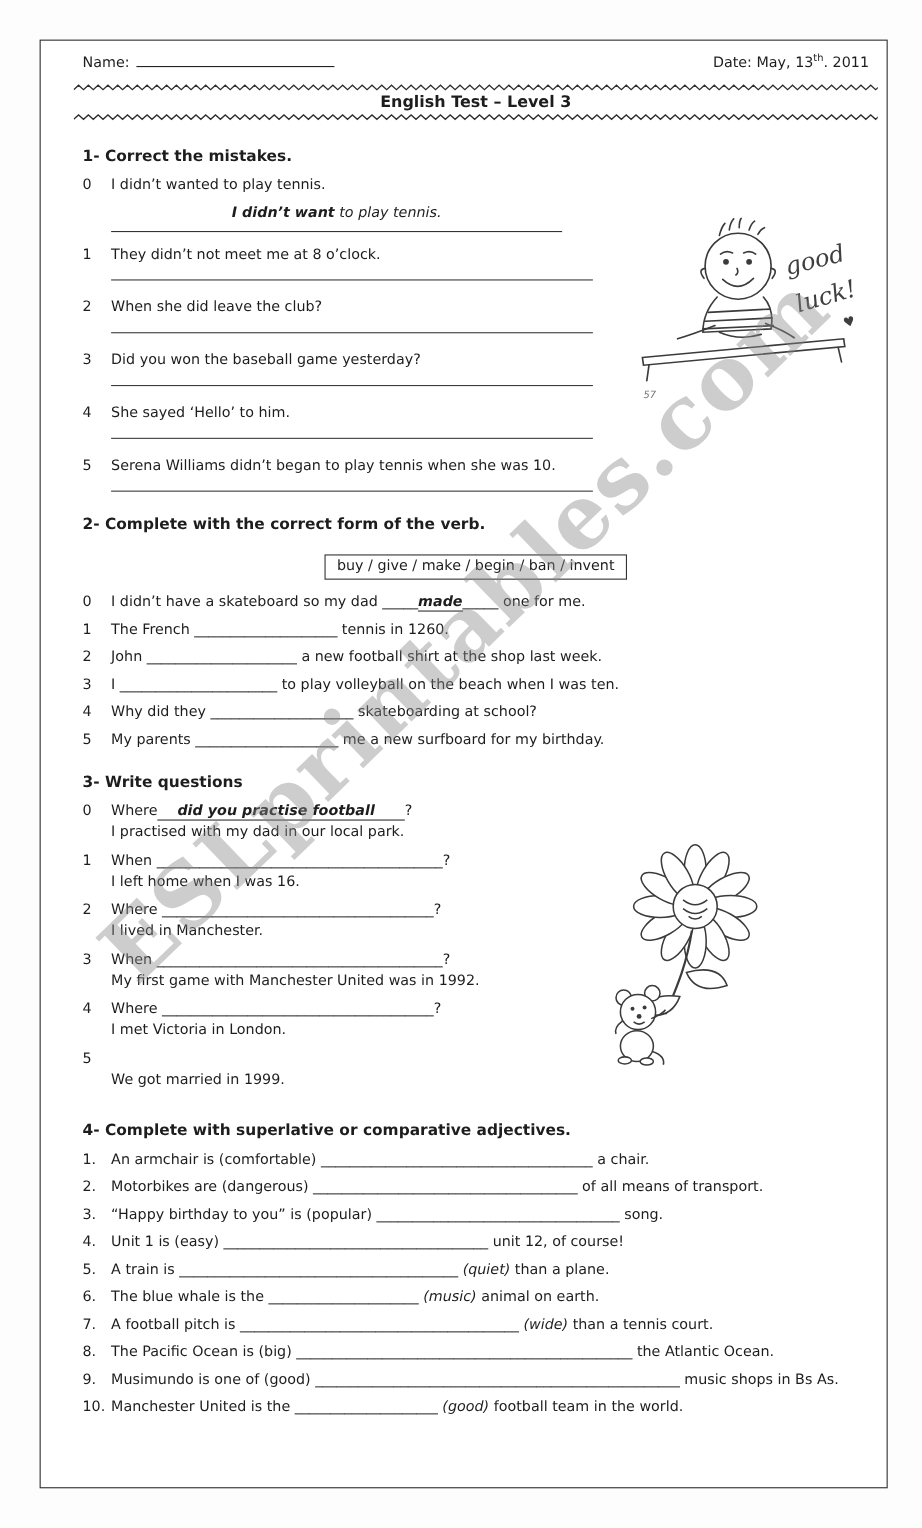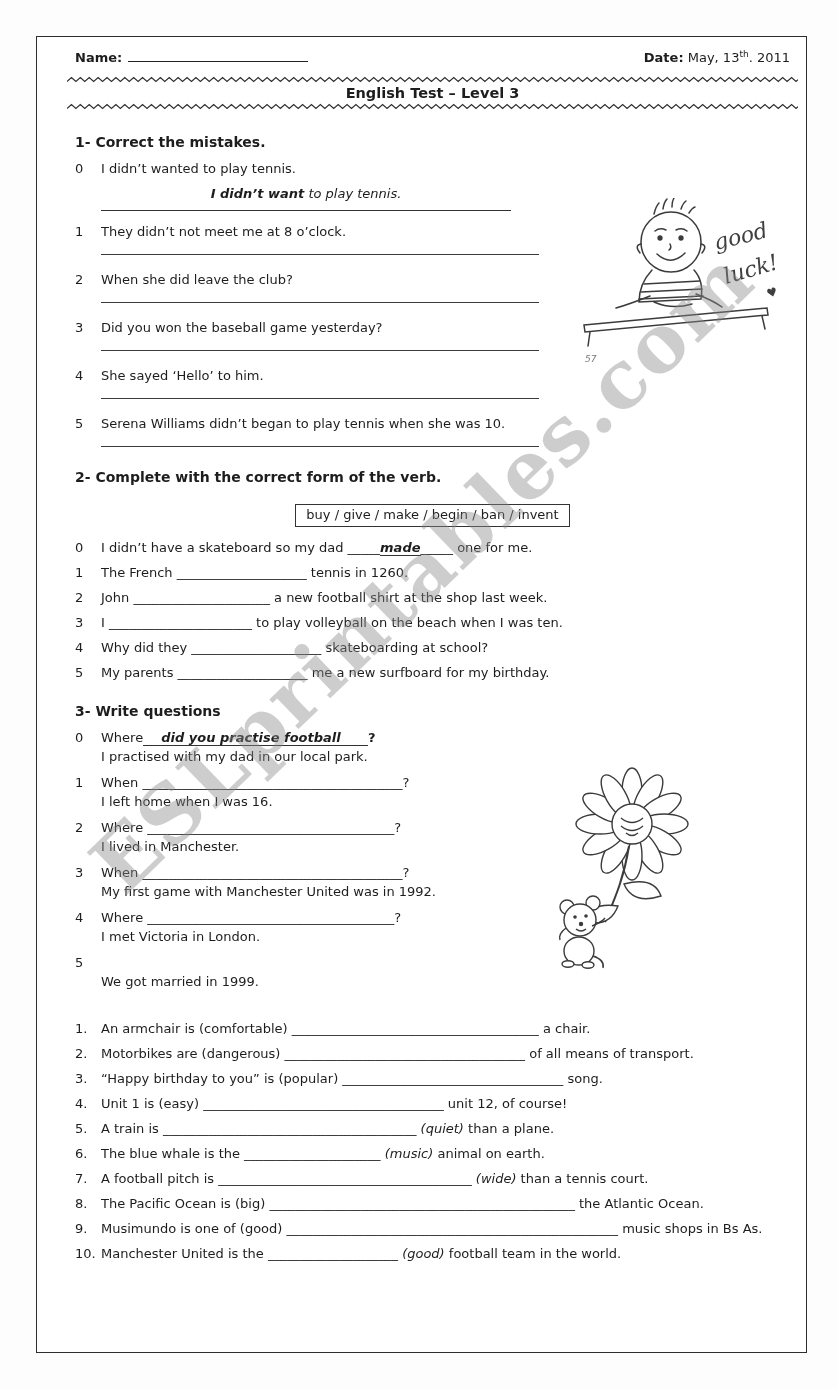--- a/index.html
+++ b/index.html
@@ -3,21 +3,21 @@
 <meta charset="utf-8">
 <style>
   html,body{margin:0;padding:0;}
   body{
     width:838px;height:1389px;position:relative;overflow:hidden;
     background:#fdfdfd;color:#1d1d1d;
     font-family:"DejaVu Sans","Liberation Sans",sans-serif;
   }
   .page-border{position:absolute;left:36px;top:36px;width:769px;height:1315px;border:1.5px solid #2e2e2e;z-index:0;background:#fff;}
   .content{position:absolute;left:75px;top:46px;width:715px;z-index:1;font-size:13px;line-height:17px;}
-  .b{font-weight:bold}.i{font-style:italic}.bi{font-weight:bold;font-style:italic}
+  .b{font-weight:normal}.i{font-style:italic}.bi{font-weight:bold;font-style:italic}
   .u{border-bottom:1.2px solid #333;}
   .header-row{display:flex;justify-content:space-between;align-items:flex-end;}
   .name-line{display:inline-block;width:180px;border-bottom:1.4px solid #222;height:13px;margin-left:6px;}
   .date-group sup{font-size:9px;}
   .title-box{position:relative;margin-top:12px;text-align:center;font-weight:bold;font-size:14.5px;padding:7px 0 6px;}
   .zz{position:absolute;left:-8px;width:731px;height:7px;}
   .zz-top{top:-2px}.zz-bottom{bottom:-2px}
   .zz path{stroke:#2e2e2e;stroke-width:1.2;fill:none}
   .section{margin-top:22px;}
   .sec1{margin-top:26px;}
@@ -261,20 +261,21 @@
       </div>
     <div class="a-row"><span>I met Victoria in London.</span></div>
 
     <div class="q-row">
         <span class="num">5</span>
       </div>
     <div class="a-row"><span>We got married in 1999.</span></div>
   </div>
 
   <div class="section sec4">
+    <div class="heading">4- Complete with superlative or comparative adjectives.</div>
 
     <div class="q-row">
         <span class="num">1.</span>
         <span class="q-text"><span>An armchair is (comfortable) ______________________________________ a chair.</span><span class="i"></span><span></span></span>
       </div>
     <div class="q-row">
         <span class="num">2.</span>
         <span class="q-text"><span>Motorbikes are (dangerous) _____________________________________ of all means of transport.</span><span class="i"></span><span></span></span>
       </div>
     <div class="q-row">

